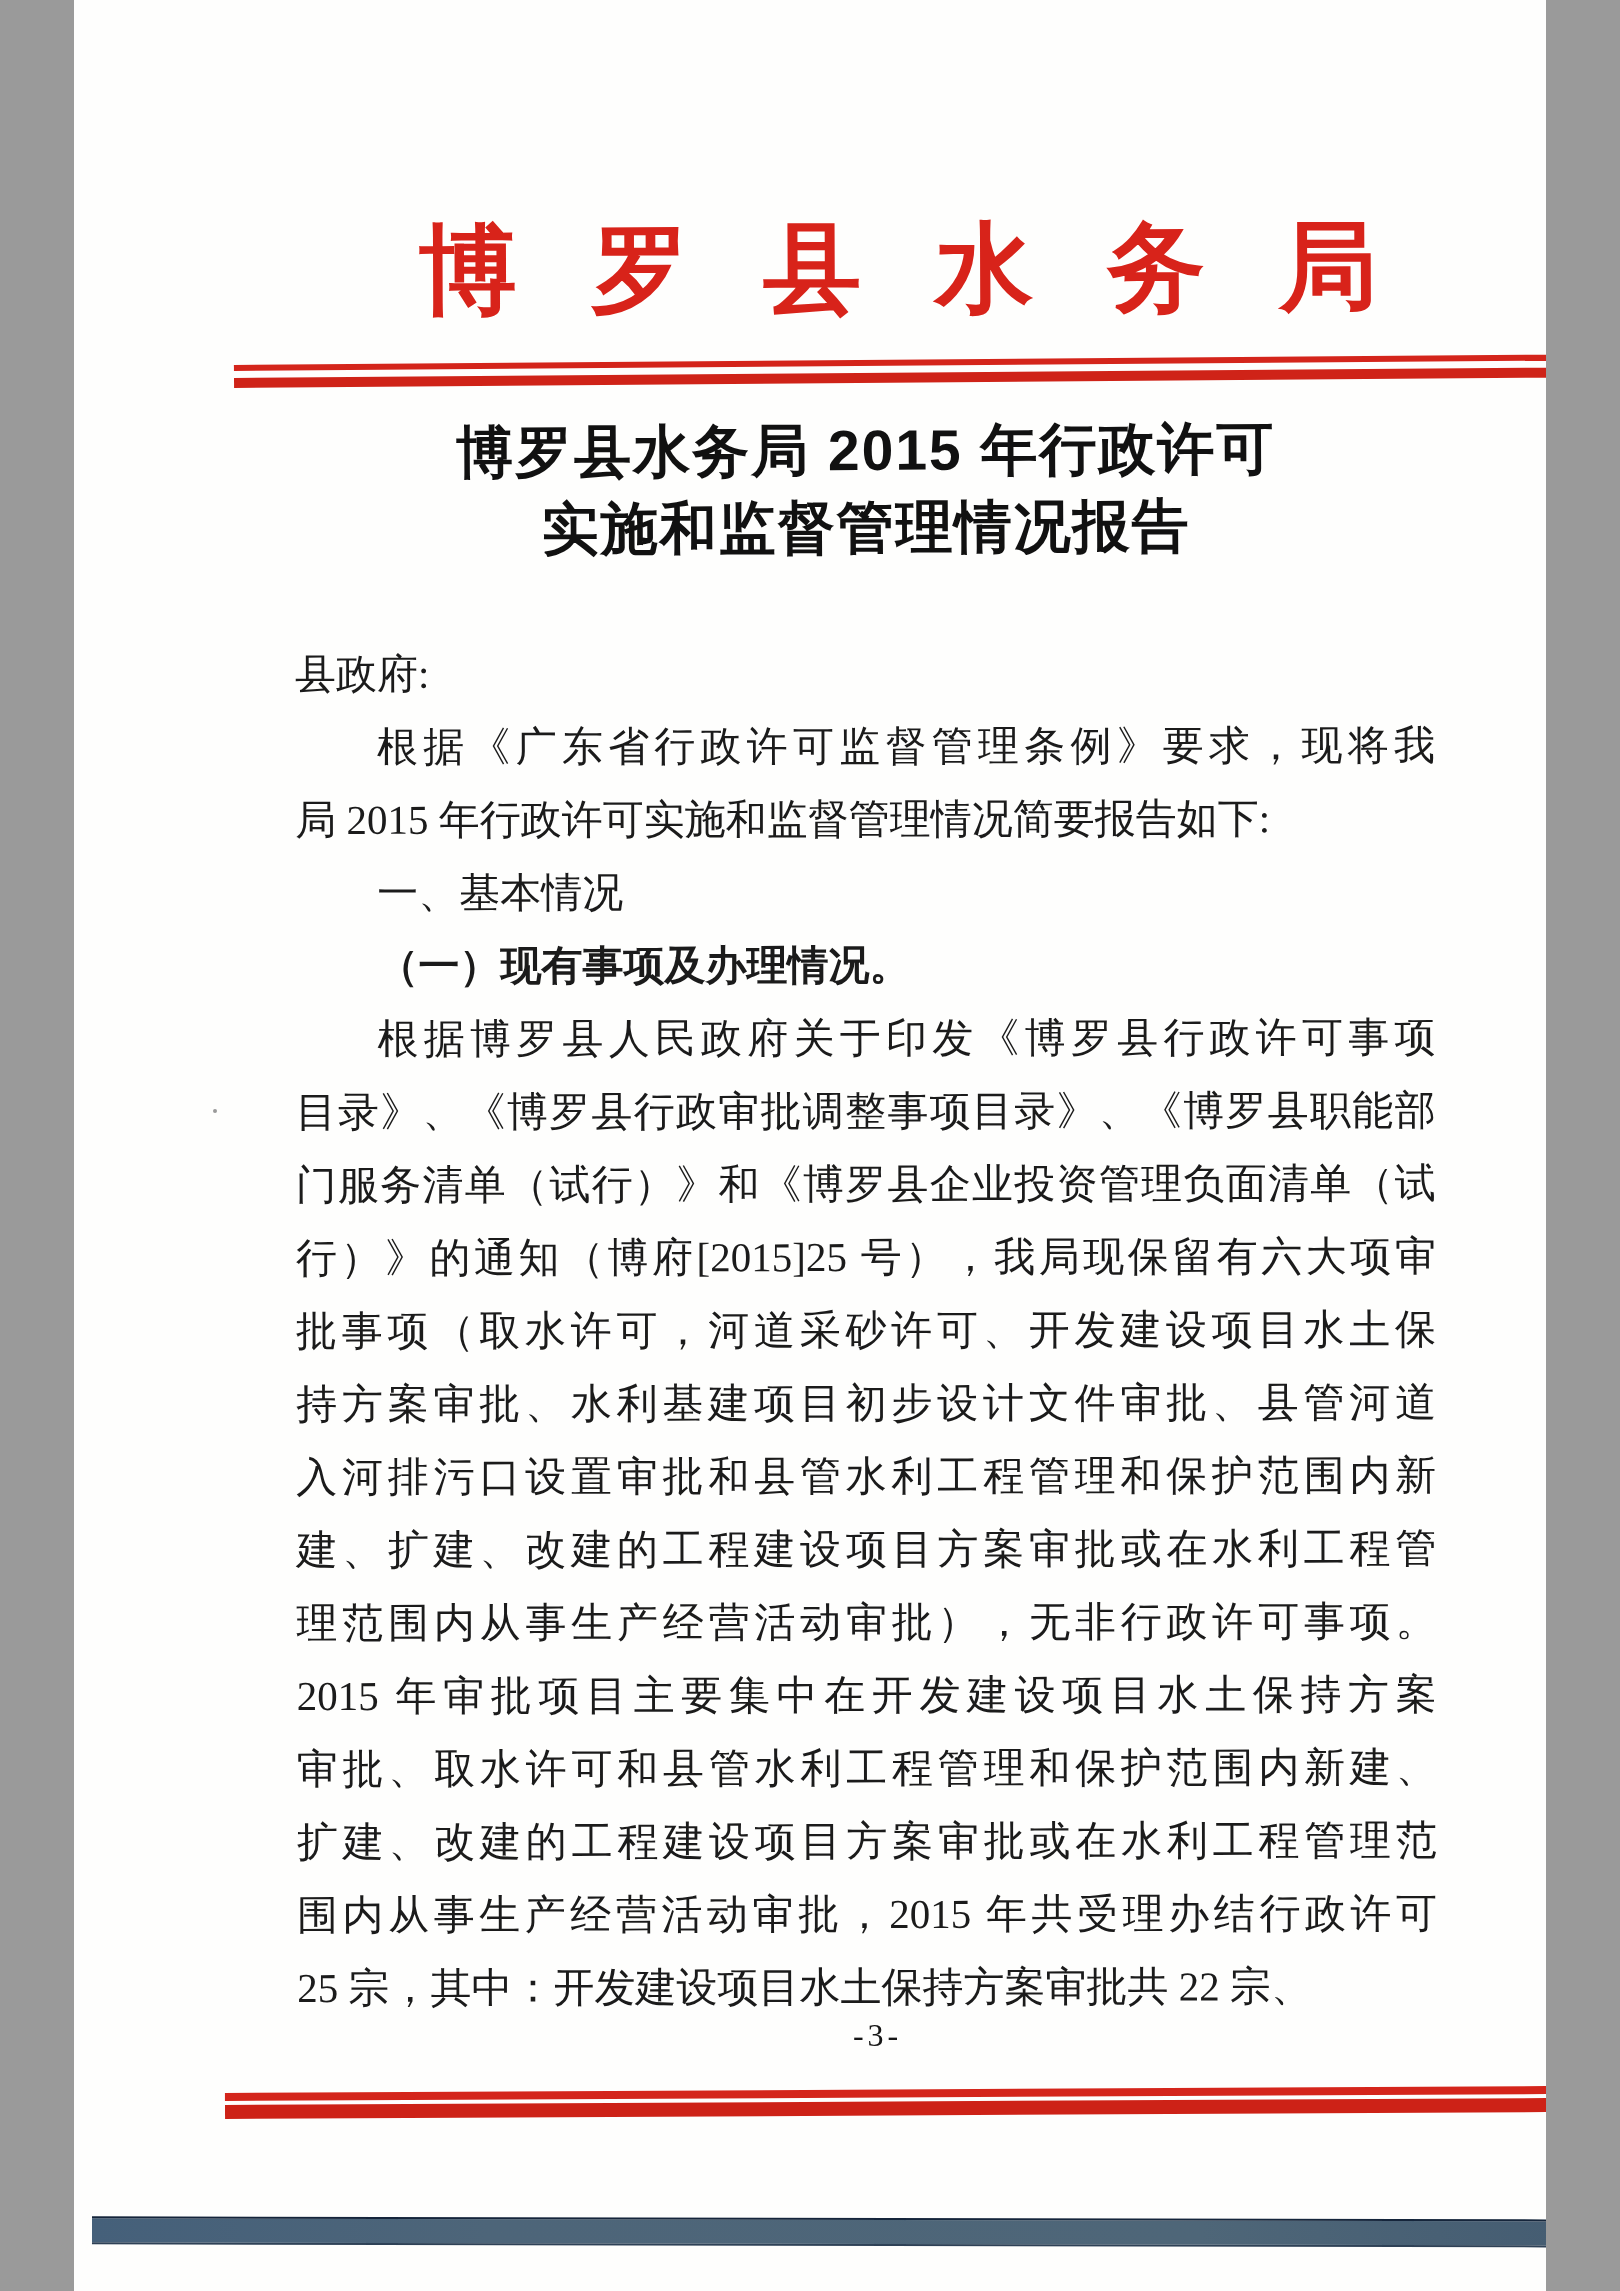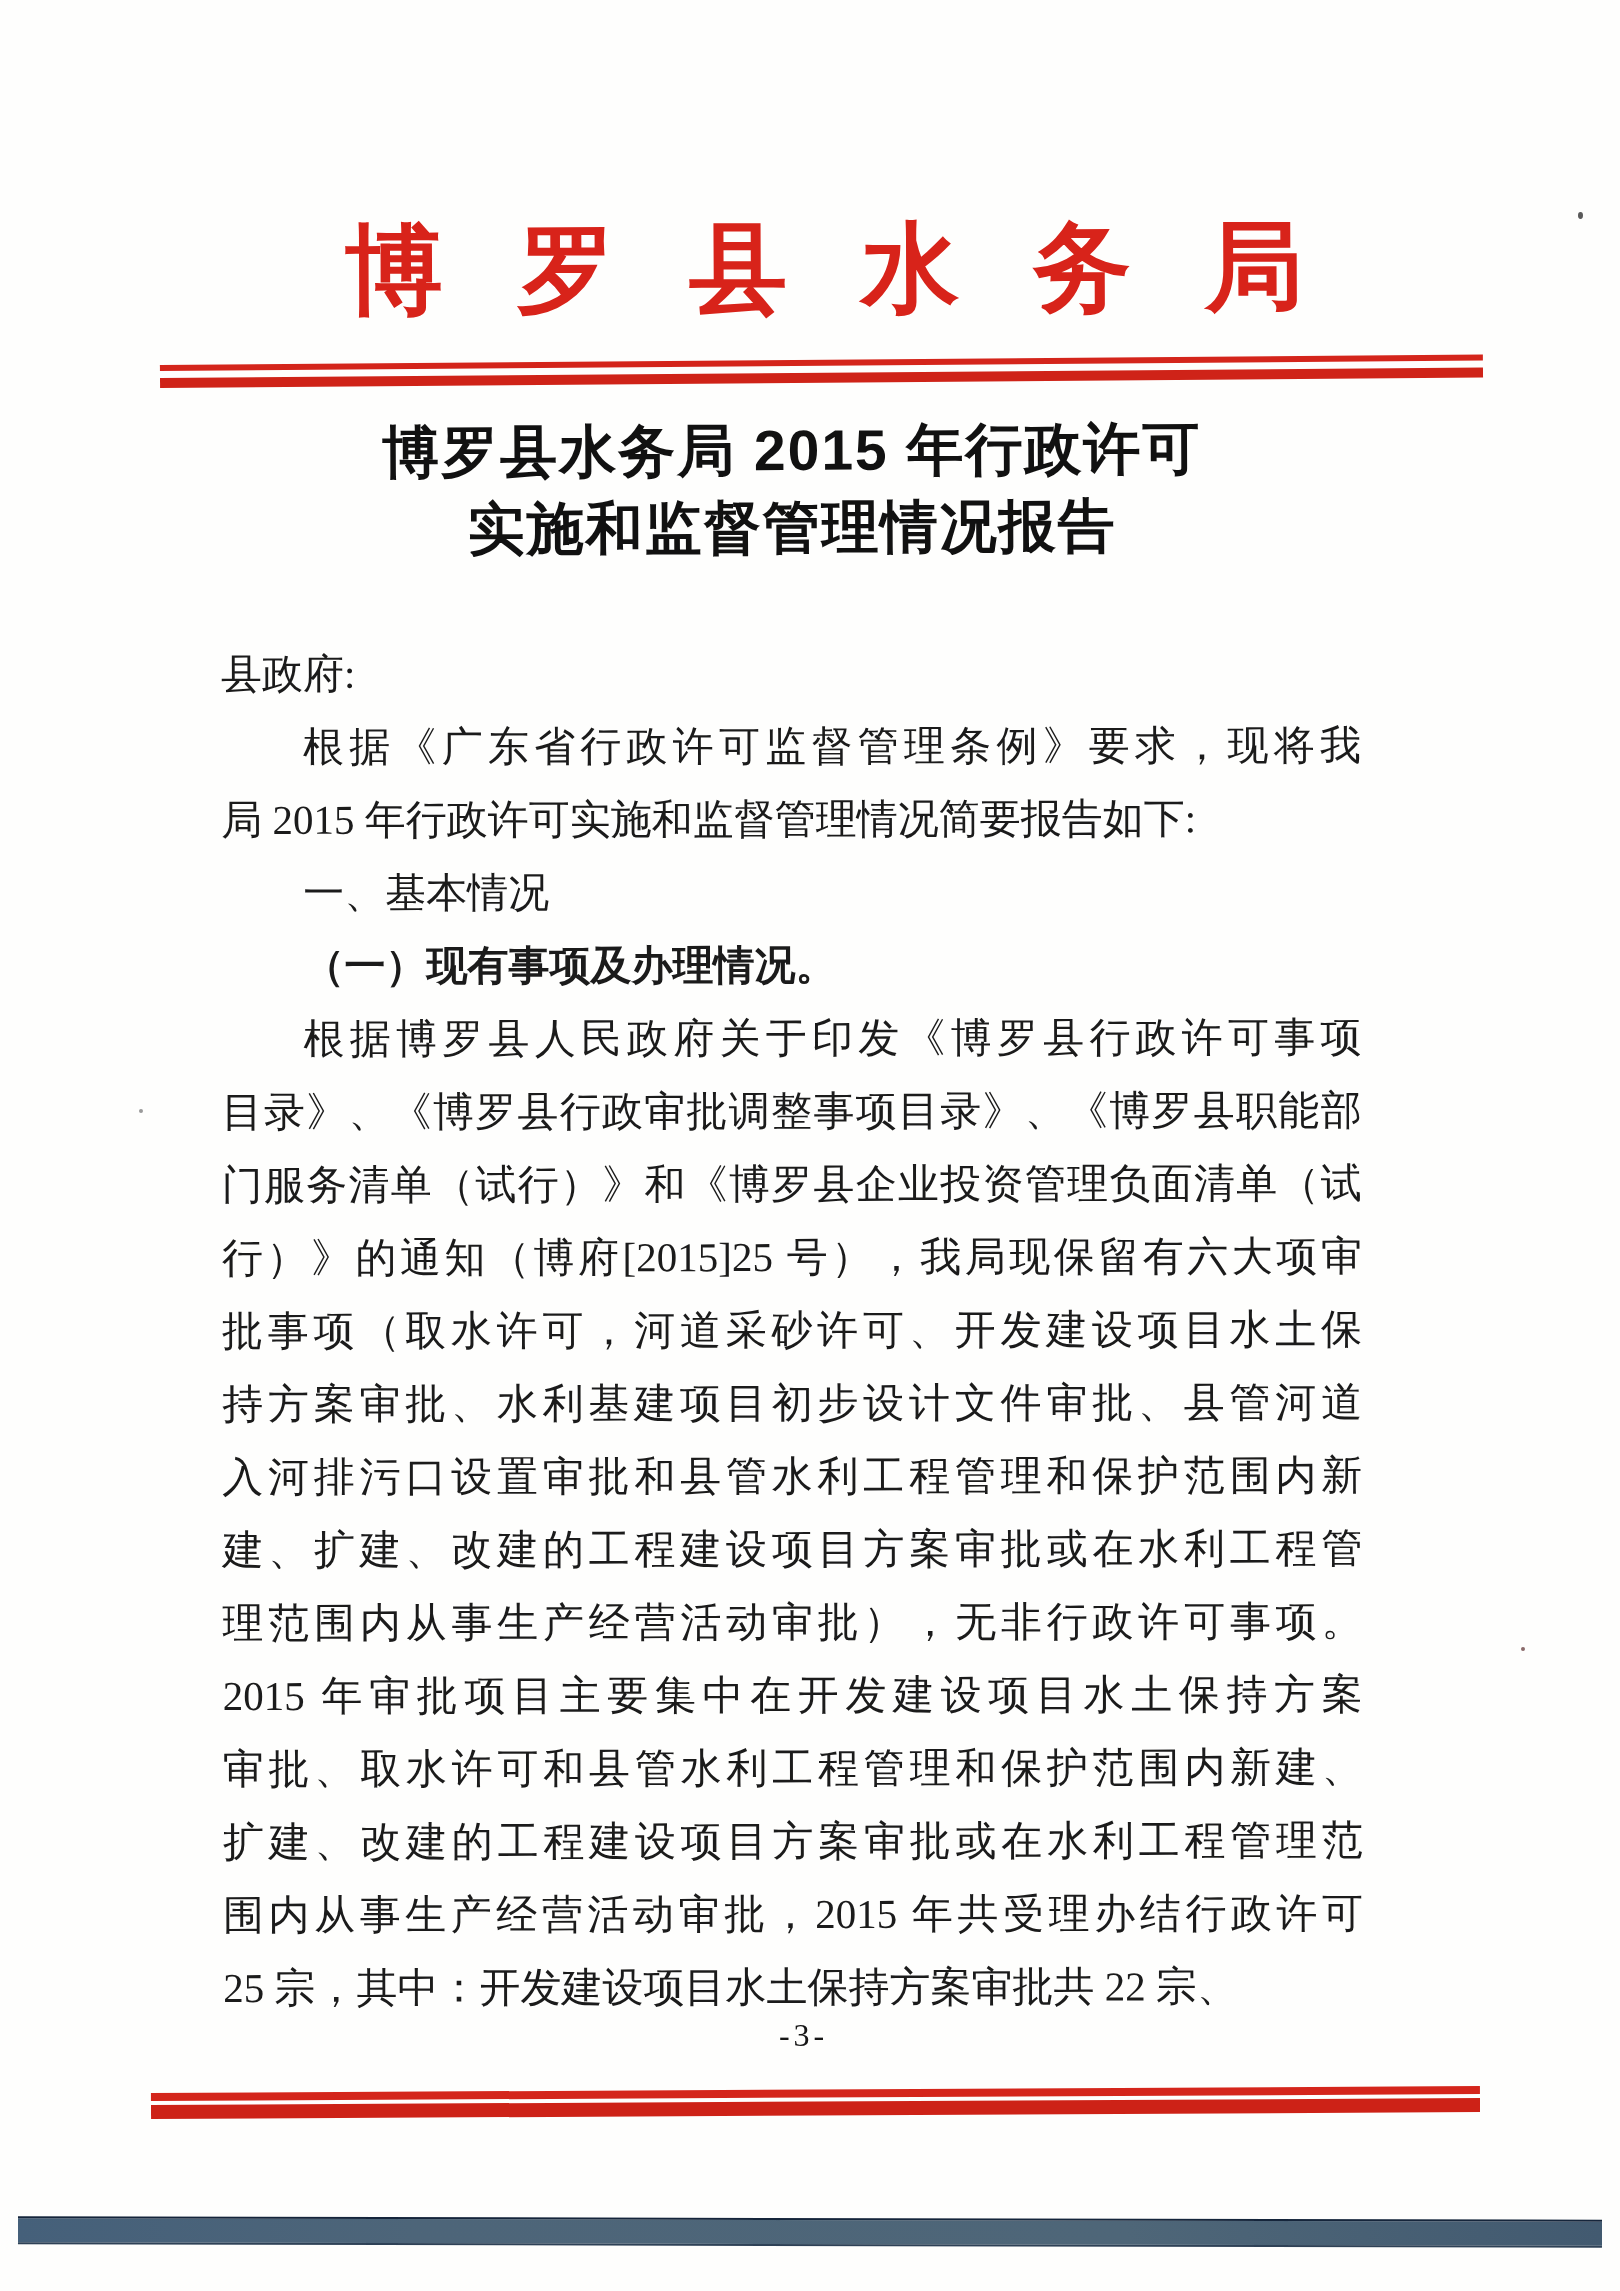--- a/index.html
+++ b/index.html
@@ -1,18 +1,18 @@
 <!DOCTYPE html>
 <html lang="zh"><head>
 <meta charset="utf-8">
 <style>
   html,body{margin:0;padding:0;background:#9a9a9a;}
   .page{
     position:relative;
-    width:1620px;height:2292px;
+    width:1472px;height:2292px;
     margin:0 auto;
     background:#fefefd;
     overflow:hidden;
     font-family:"Liberation Serif","DejaVu Serif",serif;
     color:#1b1b1b;
   }
   
   .agency{
     position:absolute;
     top:218px;left:345px;

